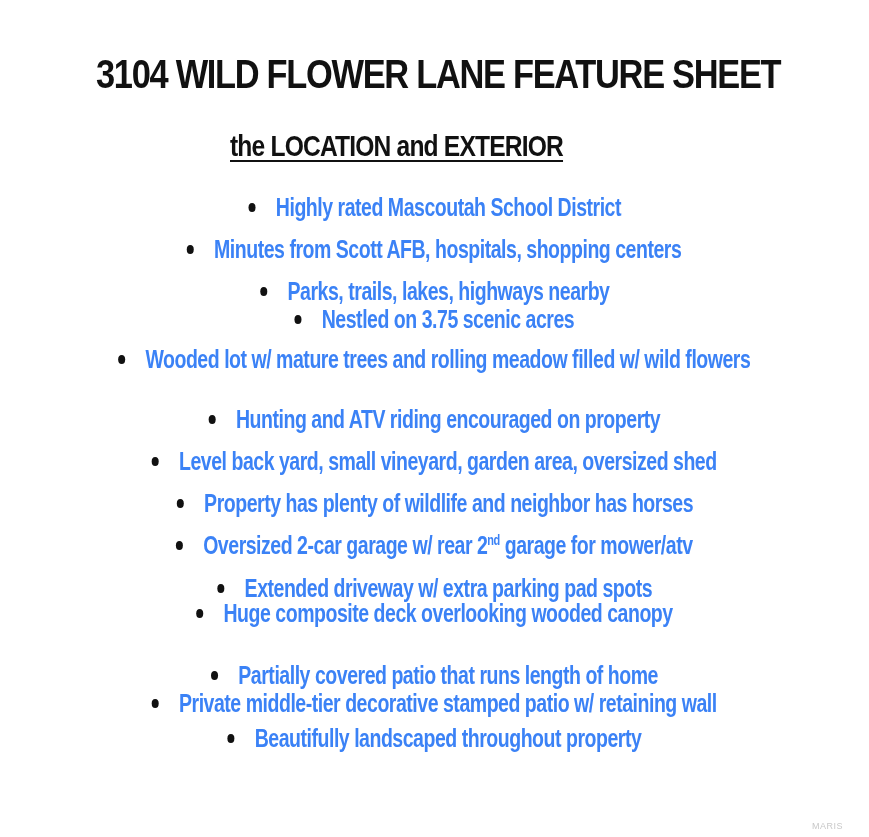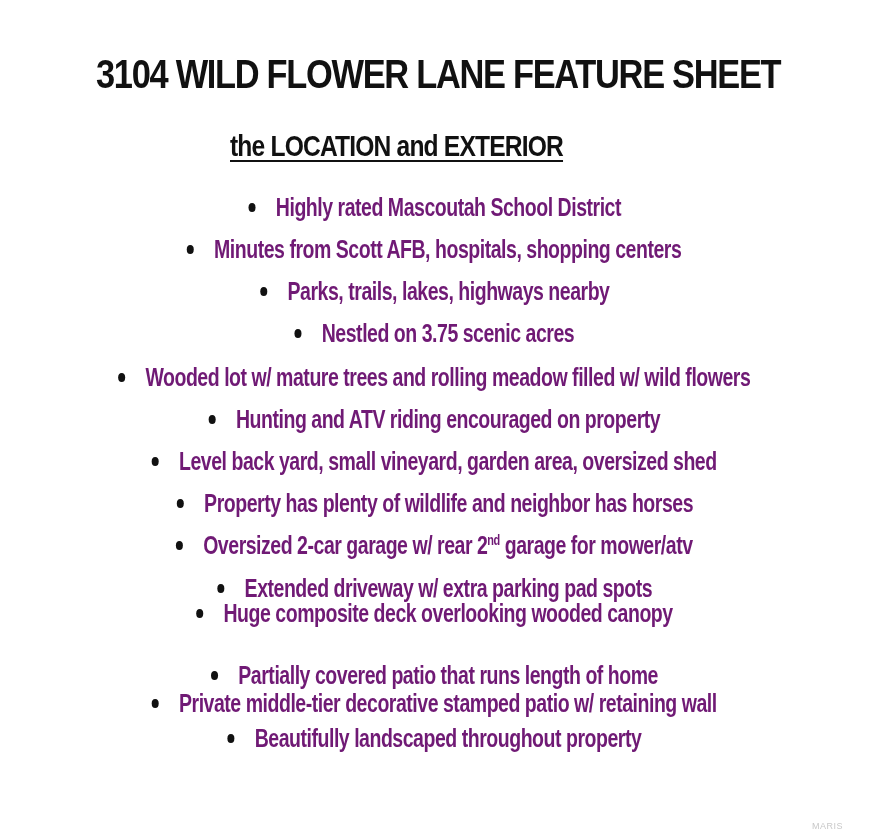--- a/index.html
+++ b/index.html
@@ -18,21 +18,21 @@
       font-size: 30px; line-height: 40px; letter-spacing: -1px;
       text-decoration: underline; text-decoration-thickness: 2px; text-underline-offset: 4px;
       transform: scaleX(0.82); transform-origin: left center;
       white-space: nowrap; color: #111;
     }
     .features { position: absolute; left: 0; top: 192px; width: 869px; margin: 0; padding: 0; list-style: none; }
     .feature {
       position: absolute; left: 0; width: 869px; text-align: center;
       font-family: "Liberation Sans", sans-serif; font-weight: bold;
       font-size: 25px; line-height: 30px; letter-spacing: -0.6px;
-      white-space: nowrap; color: #701a75;
+      white-space: nowrap; color: #3b82f6;
     }
     .feature .inner { display: inline-block; transform: scaleX(0.78); transform-origin: center center; }
     .bullet {
       display: inline-block; width: 9px; height: 9px; border-radius: 50%;
       background: #111; vertical-align: middle; margin-right: 26px; position: relative; top: -2px;
     }
     .feature sup { font-size: 14px; line-height: 0; vertical-align: super; }
     .watermark {
       position: absolute; right: 26px; bottom: 6px;
       font-family: "Liberation Sans", sans-serif; font-size: 9px; color: #c8c8c8; letter-spacing: 0.5px;
@@ -42,22 +42,22 @@
 <body>
 
 <div class="sheet">
   <div class="title">3104 WILD FLOWER LANE FEATURE SHEET</div>
   <div class="subtitle">the LOCATION and EXTERIOR</div>
 
   <ul class="features">
     <li class="feature" style="top:0px"><span class="inner"><span class="bullet"></span><span>Highly rated Mascoutah School District</span></span></li>
     <li class="feature" style="top:42px"><span class="inner"><span class="bullet"></span><span>Minutes from Scott AFB, hospitals, shopping centers</span></span></li>
     <li class="feature" style="top:84px"><span class="inner"><span class="bullet"></span><span>Parks, trails, lakes, highways nearby</span></span></li>
-    <li class="feature" style="top:126px"><span class="inner"><span class="bullet"></span><span>Nestled on 3.75 scenic acres</span></span></li>
-    <li class="feature" style="top:170px"><span class="inner"><span class="bullet"></span><span>Wooded lot w/ mature trees and rolling meadow filled w/ wild flowers</span></span></li>
+    <li class="feature" style="top:112px"><span class="inner"><span class="bullet"></span><span>Nestled on 3.75 scenic acres</span></span></li>
+    <li class="feature" style="top:152px"><span class="inner"><span class="bullet"></span><span>Wooded lot w/ mature trees and rolling meadow filled w/ wild flowers</span></span></li>
     <li class="feature" style="top:212px"><span class="inner"><span class="bullet"></span><span>Hunting and ATV riding encouraged on property</span></span></li>
     <li class="feature" style="top:254px"><span class="inner"><span class="bullet"></span><span>Level back yard, small vineyard, garden area, oversized shed</span></span></li>
     <li class="feature" style="top:296px"><span class="inner"><span class="bullet"></span><span>Property has plenty of wildlife and neighbor has horses</span></span></li>
     <li class="feature" style="top:338px"><span class="inner"><span class="bullet"></span><span>Oversized 2-car garage w/ rear 2</span><sup>nd</sup><span> garage for mower/atv</span></span></li>
     <li class="feature" style="top:381px"><span class="inner"><span class="bullet"></span><span>Extended driveway w/ extra parking pad spots</span></span></li>
     <li class="feature" style="top:406px"><span class="inner"><span class="bullet"></span><span>Huge composite deck overlooking wooded canopy</span></span></li>
     <li class="feature" style="top:468px"><span class="inner"><span class="bullet"></span><span>Partially covered patio that runs length of home</span></span></li>
     <li class="feature" style="top:496px"><span class="inner"><span class="bullet"></span><span>Private middle-tier decorative stamped patio w/ retaining wall</span></span></li>
     <li class="feature" style="top:531px"><span class="inner"><span class="bullet"></span><span>Beautifully landscaped throughout property</span></span></li>
   </ul>

